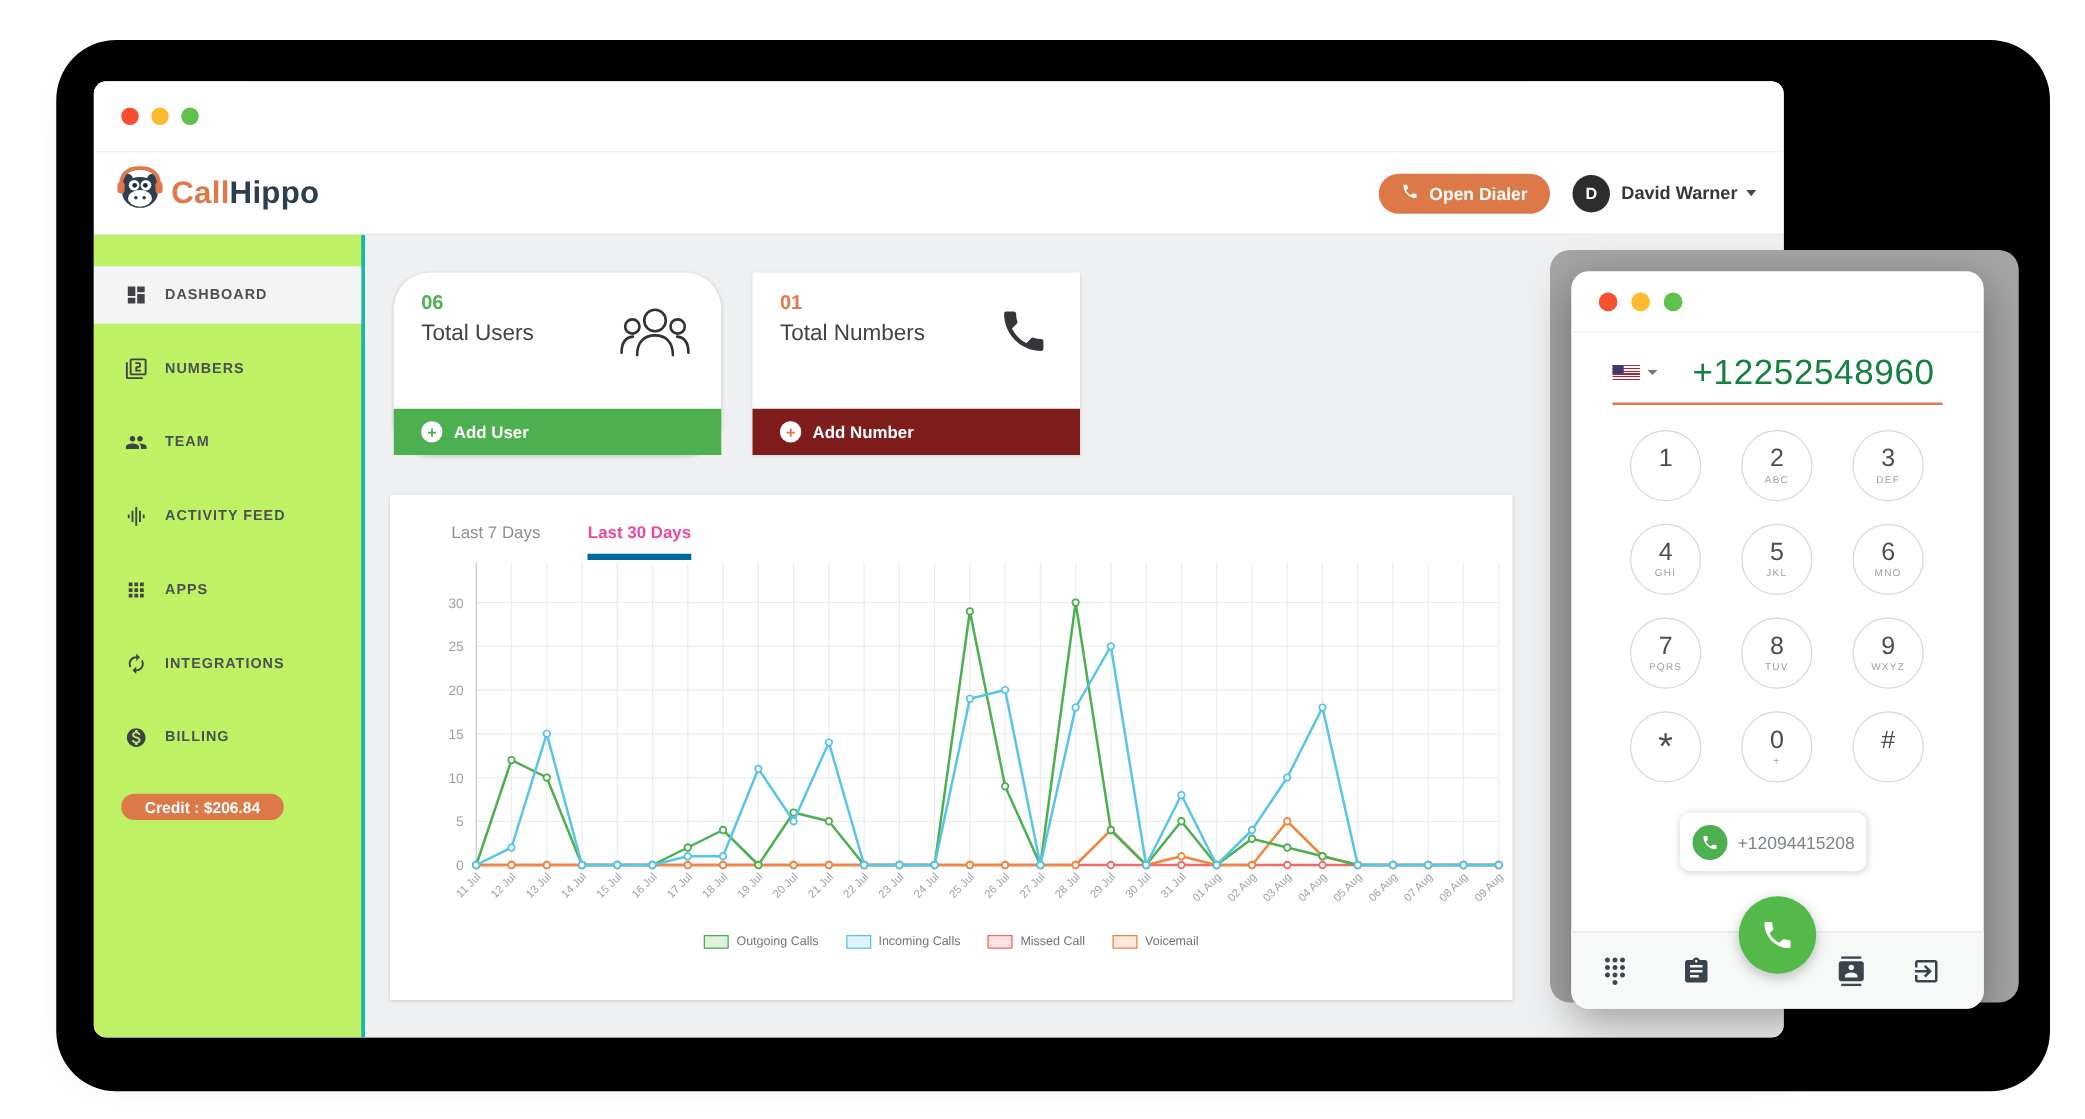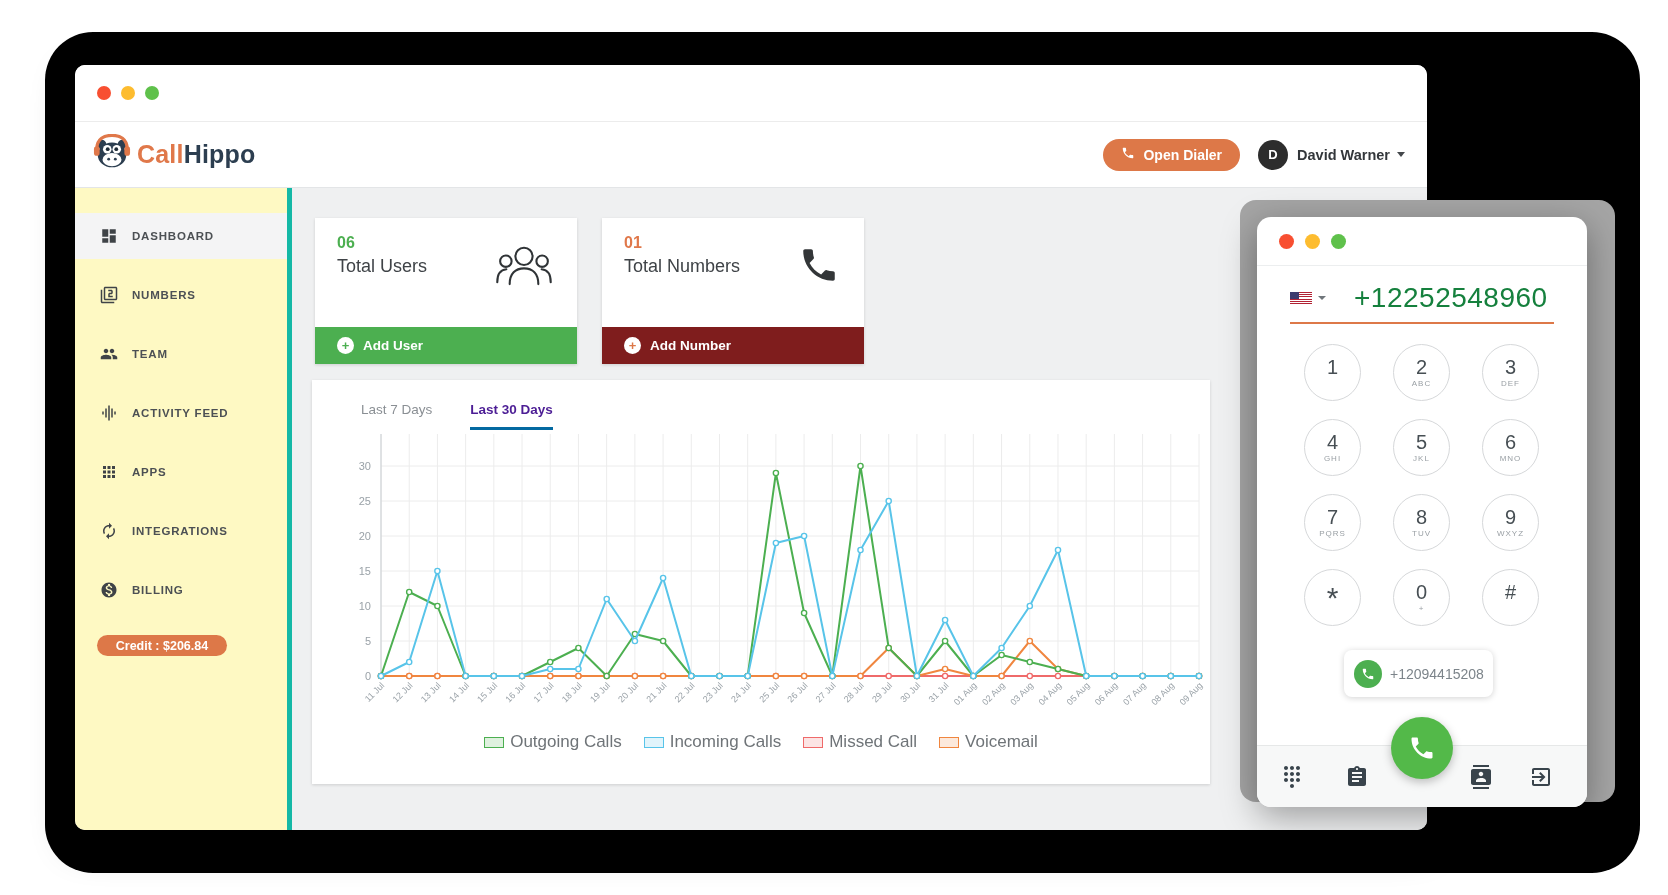--- a/index.html
+++ b/index.html
@@ -18,55 +18,55 @@
   .logo { display:flex; align-items:center; gap:6px; }
   .brand { font-size:25px; font-weight:700; letter-spacing:.2px; }
   .brand .call { color:#e0784a; } .brand .hippo { color:#2c3e50; }
   .hdr-right { margin-left:auto; display:flex; align-items:center; }
   .btn-dialer { display:flex; align-items:center; gap:8px; background:#dd7848; color:#fff; border:none; height:32px; padding:0 18px; border-radius:16px; font-size:14px; font-weight:700; cursor:pointer; font-family:inherit; }
   .avatar { width:30px; height:30px; border-radius:50%; background:#2d2d2d; color:#fff; font-size:13px; font-weight:700; display:flex; align-items:center; justify-content:center; margin-left:18px; }
   .uname { margin-left:9px; font-size:14.5px; font-weight:600; color:#33373b; }
   .caret { width:0; height:0; border-left:4.5px solid transparent; border-right:4.5px solid transparent; border-top:5px solid #44484c; margin-left:7px; }
 
   .bodyrow { display:flex; height:642px; }
-  .sidebar { width:217px; background:#fef9c3; border-right:5px solid #14b8a6; position:relative; }
+  .sidebar { width:217px; background:#bef264; border-right:3px solid #14b8a6; position:relative; }
   .sb-nav { padding-top:25px; }
   .sb-item { height:46px; margin-bottom:13px; display:flex; align-items:center; padding-left:25px; cursor:pointer; }
   .sb-item.active { background:#f4f4f5; }
   .sb-icon { width:18px; height:18px; margin-right:14px; display:inline-flex; }
   .sb-icon svg { width:18px; height:18px; fill:#3f4347; }
   .sb-label { font-size:11.5px; letter-spacing:.8px; font-weight:600; color:#4c5054; }
   .credit { position:absolute; left:22px; top:447px; width:130px; height:21px; background:#dd7848; border-radius:11px; color:#fff; font-size:12.5px; font-weight:600; display:flex; align-items:center; justify-content:center; }
 
   .content { flex:1; background:#eff0f1; position:relative; }
 
   .card { position:absolute; top:30px; width:262px; height:146px; background:#fff; box-shadow:0 1px 3px rgba(0,0,0,.14); }
-  .card.c0 { left:23px; } .card.c1 { left:310px; }
+  .card.c0 { left:23px;border-radius:29px; } .card.c1 { left:310px; }
   .card-top { height:109px; padding:16px 22px; position:relative; }
   .card-num { font-size:16px; font-weight:700; }
   .card.c0 .card-num { color:#4caf50; } .card.c1 .card-num { color:#e0784a; }
   .card-title { font-size:18px; color:#3f4347; margin-top:4px; }
   .card-icon { position:absolute; right:24px; top:26px; }
   .card-foot { height:37px; display:flex; align-items:center; padding-left:22px; cursor:pointer;text-align:right; }
   .card.c0 .card-foot { background:#4caf50; } .card.c1 .card-foot { background:#7f1d1d; }
   .plus { width:17px; height:17px; border-radius:50%; background:#fff; font-size:13px; font-weight:700; display:flex; align-items:center; justify-content:center; margin-right:9px; }
   .plus::before { content:"+"; }
   .card.c0 .plus { color:#4caf50; } .card.c1 .plus { color:#dd7848; }
   .card-action { color:#fff; font-size:13.5px; font-weight:700; }
 
-  .chart-card { position:absolute; left:20px; top:192px; width:898px; height:404px; background:#fff; box-shadow:0 1px 3px rgba(0,0,0,.14); }
+  .chart-card { position:absolute; left:20px; top:208px; width:898px; height:404px; background:#fff; box-shadow:0 1px 3px rgba(0,0,0,.14); }
   .tabs { position:absolute; left:49px; top:22px; display:flex; gap:38px; z-index:2; }
   .tab { font-size:13.5px; color:#8a8f94; padding-bottom:10px; cursor:pointer; }
-  .tab.active { color:#4c1d95; font-weight:600; border-bottom:3px solid #0369a1; }
+  .tab.active { color:#ec4899; font-weight:600; border-bottom:5px solid #0369a1; }
   .chart-wrap { position:absolute; inset:0; }
   .chart-wrap svg { position:absolute; inset:0; }
   .legend { position:absolute; left:0; right:0; top:352px; display:flex; justify-content:center; gap:22px; }
   .lg-item { display:flex; align-items:center; gap:6px; cursor:pointer; }
   .lg-box { width:20px; height:11px; border:1.5px solid; }
-  .lg-label { font-size:17px; color:#6f7478; }
+  .lg-label { font-size:10px; color:#6f7478; }
 
   
   .ghost { position:absolute; left:1240px; top:200px; width:375px; height:602px; background:#a5a5a5; border-radius:16px; }
 
   
   .dialer { position:absolute; left:1257px; top:217px; width:330px; height:590px; background:#fff; border-radius:14px; box-shadow:0 10px 35px rgba(0,0,0,.35); overflow:hidden; }
   .d-titlebar { height:49px; border-bottom:1px solid #eceeef; display:flex; align-items:center; padding-left:22px; }
   .d-titlebar .dot { width:15px; height:15px; margin-right:11px; }
   .numrow { display:flex; align-items:center; padding:0 33px; height:50px; margin-top:8px; border-bottom:2px solid #dd7848; margin-left:33px; margin-right:33px; padding:0; }
   .flag { position:relative; width:22px; height:13px; background:repeating-linear-gradient(#b22234 0 1.1px, #fff 1.1px 2.2px); flex:none; }

